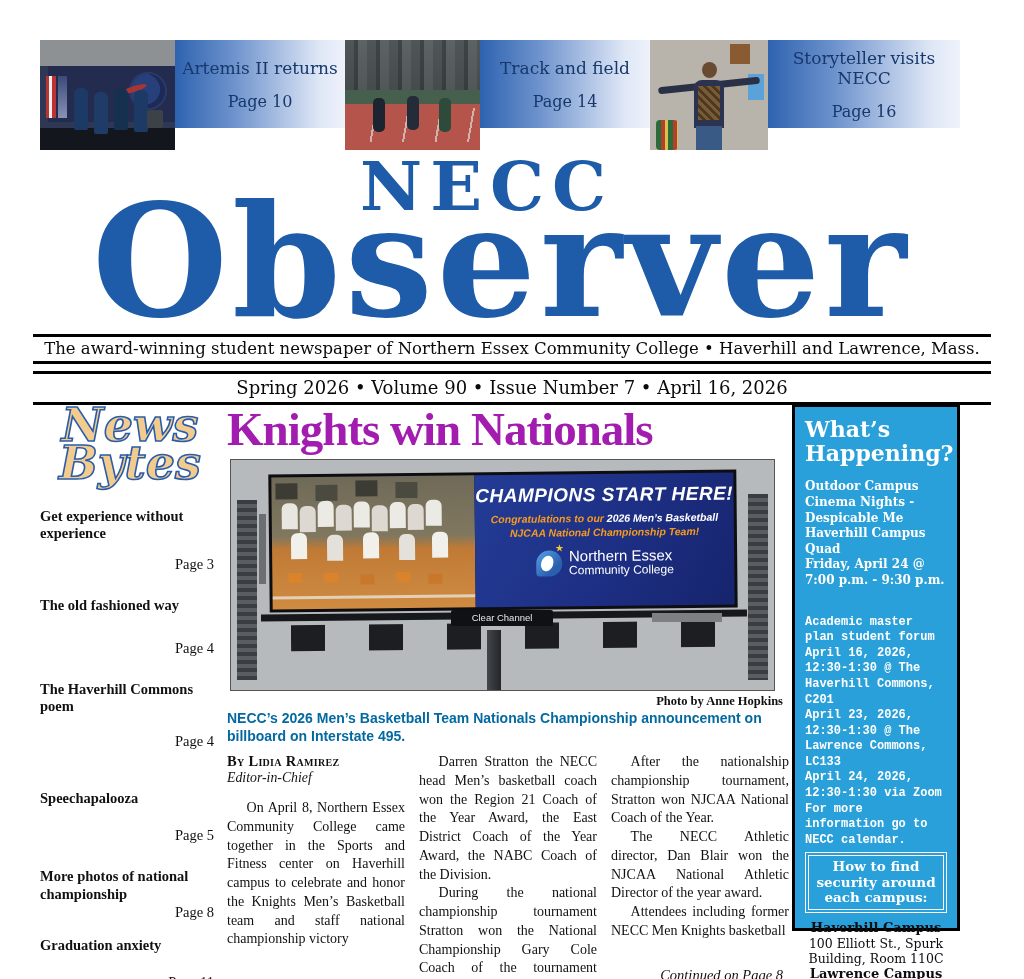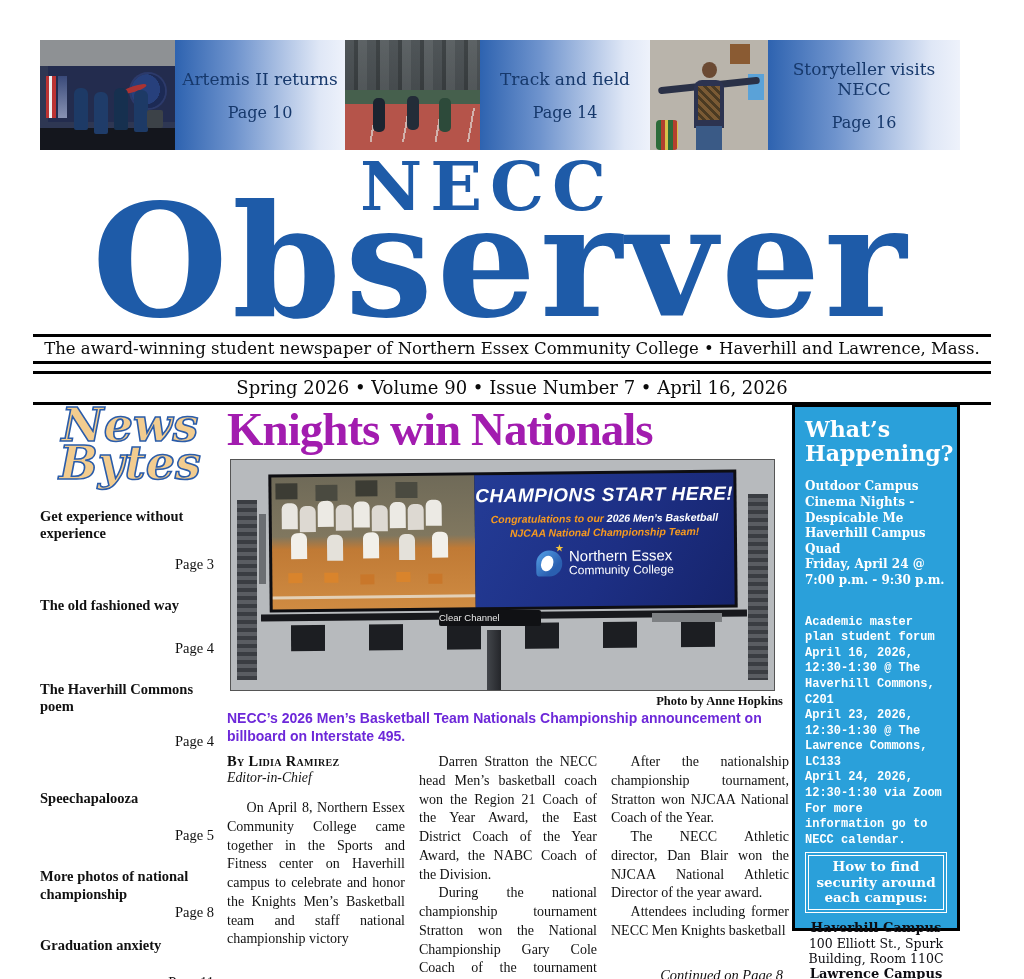--- a/index.html
+++ b/index.html
@@ -7,21 +7,21 @@
   .page {
     position:relative; width:1024px; height:979px; margin:0 auto;
     background:#ffffff; overflow:hidden;
     font-family:"Liberation Serif", serif; color:#111;
   }
 
   
   .banner { position:absolute; top:40px; left:40px; width:920px; height:110px; display:flex; }
   .bphoto { position:relative; height:110px; overflow:hidden; flex:none; }
   .teaser {
-    flex:none; height:110px; display:flex; flex-direction:column; justify-content:center;
+    flex:none; height:88px; display:flex; flex-direction:column; justify-content:center;
     text-align:center; gap:14px;
     background:linear-gradient(to right,#2e63b0 0%,#6e93cd 35%,#dfe7f6 85%,#eef2fb 100%);
     color:#16386b; font-family:"DejaVu Serif", serif;
   }
   .teaser .t1 { font-size:17px; }
   .teaser .t2 { font-size:16px; }
 
   
   .ph-astro { width:135px; background:#2e3753; }
   .ph-astro .ceil { position:absolute; top:0; left:0; right:0; height:26px; background:#8e9194; }
@@ -109,31 +109,31 @@
   .bb-logo { margin-top:9px; display:flex; align-items:center; justify-content:center; gap:7px; }
   .bb-swoosh { position:relative; width:26px; height:26px; border-radius:50% 50% 50% 4px; background:linear-gradient(135deg,#4a90d9 20%,#2a5fb0 70%); }
   .bb-swoosh::before { content:""; position:absolute; left:5px; top:5px; width:12px; height:16px; border-radius:50%; background:#fff; transform:rotate(20deg); }
   .bb-swoosh::after { content:"★"; position:absolute; top:-8px; right:-2px; color:#f5c33b; font-size:10px; }
   .bb-logotext { text-align:left; line-height:1.05; }
   .bb-l1 { font-size:15px; }
   .bb-l2 { font-size:12px; }
   .catwalk { position:absolute; top:152px; left:30px; width:486px; height:7px; background:#17181c; transform:rotate(-.6deg); }
   .beams { position:absolute; top:163px; left:60px; width:430px; height:26px;
       background:repeating-linear-gradient(90deg,#1c1e22 0 34px, transparent 34px 78px); transform:rotate(-.6deg); }
-  .ccsign { position:absolute; top:150px; left:208px; width:102px; height:16px; background:#101114; color:#e8e8e8;
-      font-family:"Liberation Sans", sans-serif; font-size:9.5px; line-height:16px; border-radius:2px; }
+  .ccsign { position:absolute; top:150px; left:220px; width:102px; height:16px; background:#101114; color:#e8e8e8;
+      font-family:"Liberation Sans", sans-serif; font-size:9.5px; text-align:center; line-height:16px; border-radius:2px; }
   .pole { position:absolute; top:170px; left:256px; width:14px; height:62px; background:linear-gradient(90deg,#43464b,#24262a); }
   .truss { position:absolute; width:20px; background:repeating-linear-gradient(#3a3d42 0 4px,#5a5d62 4px 8px); }
   .truss.left { top:40px; left:6px; height:180px; }
   .truss.right { top:34px; right:6px; height:186px; }
   .antenna { position:absolute; top:54px; left:28px; width:7px; height:70px; background:#6b6e72; }
   .smallsign { position:absolute; top:153px; right:52px; width:70px; height:9px; background:#7d8083; }
 
   .credit { text-align:right; font-weight:bold; font-size:12.5px; margin:3px 4px 0 0; }
-  .caption { font-family:"Liberation Sans", sans-serif; font-weight:bold; font-size:14px; line-height:1.25; margin:1px 0 8px 2px; color:#6d28d9; }
+  .caption { font-family:"Liberation Sans", sans-serif; font-weight:bold; font-size:14px; line-height:1.25; margin:1px 0 8px 2px; color:#0369a1; }
 
   .article { display:grid; grid-template-columns:178px 178px 178px; column-gap:14px; margin-left:2px; }
   .article p { font-size:14px; line-height:1.34; text-align:justify; text-indent:1.4em; }
   .byline { font-weight:bold; font-size:14.5px; font-variant:small-caps; letter-spacing:.3px; }
   .role { font-style:italic; font-size:13.8px; margin-bottom:13px; }
   .continued { font-style:italic; font-size:14.5px; text-align:right; margin-top:26px; padding-right:6px; }
 
   
   .sidebar { width:168px; height:527px; background:#2aa0da; border:3px solid #000; padding:10px 10px 8px;
       font-family:"DejaVu Serif", serif; color:#fff; }

